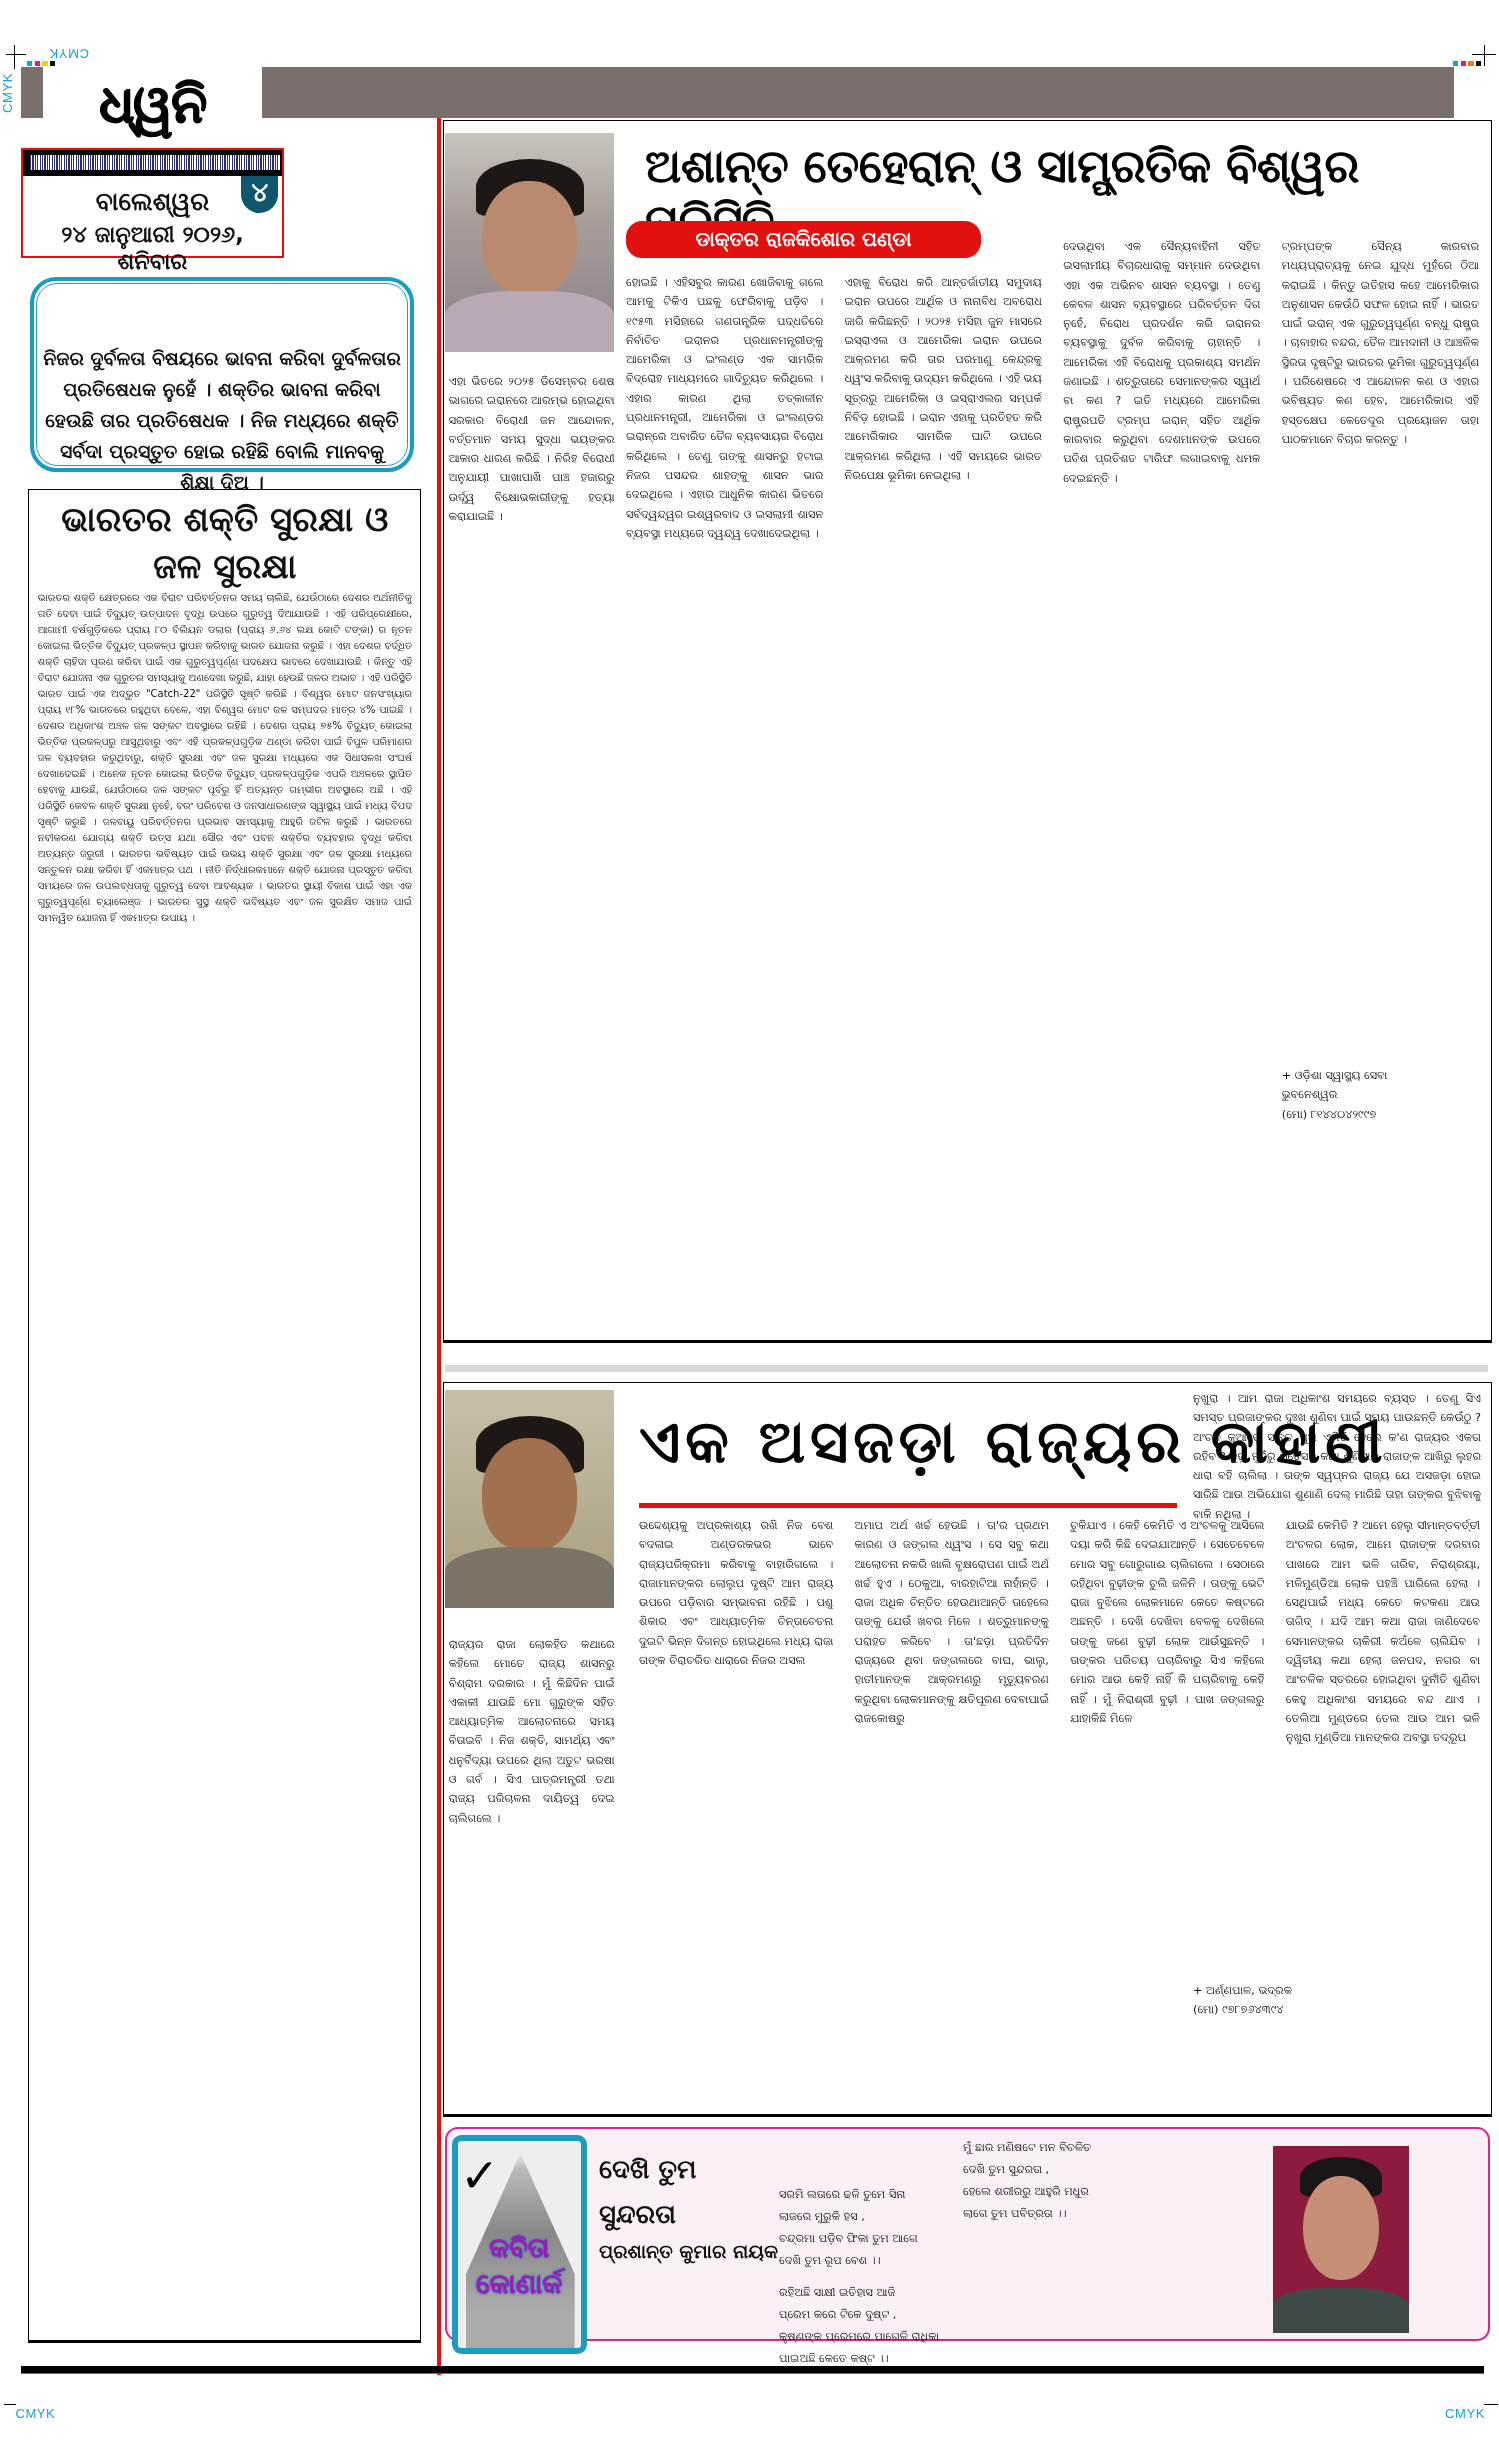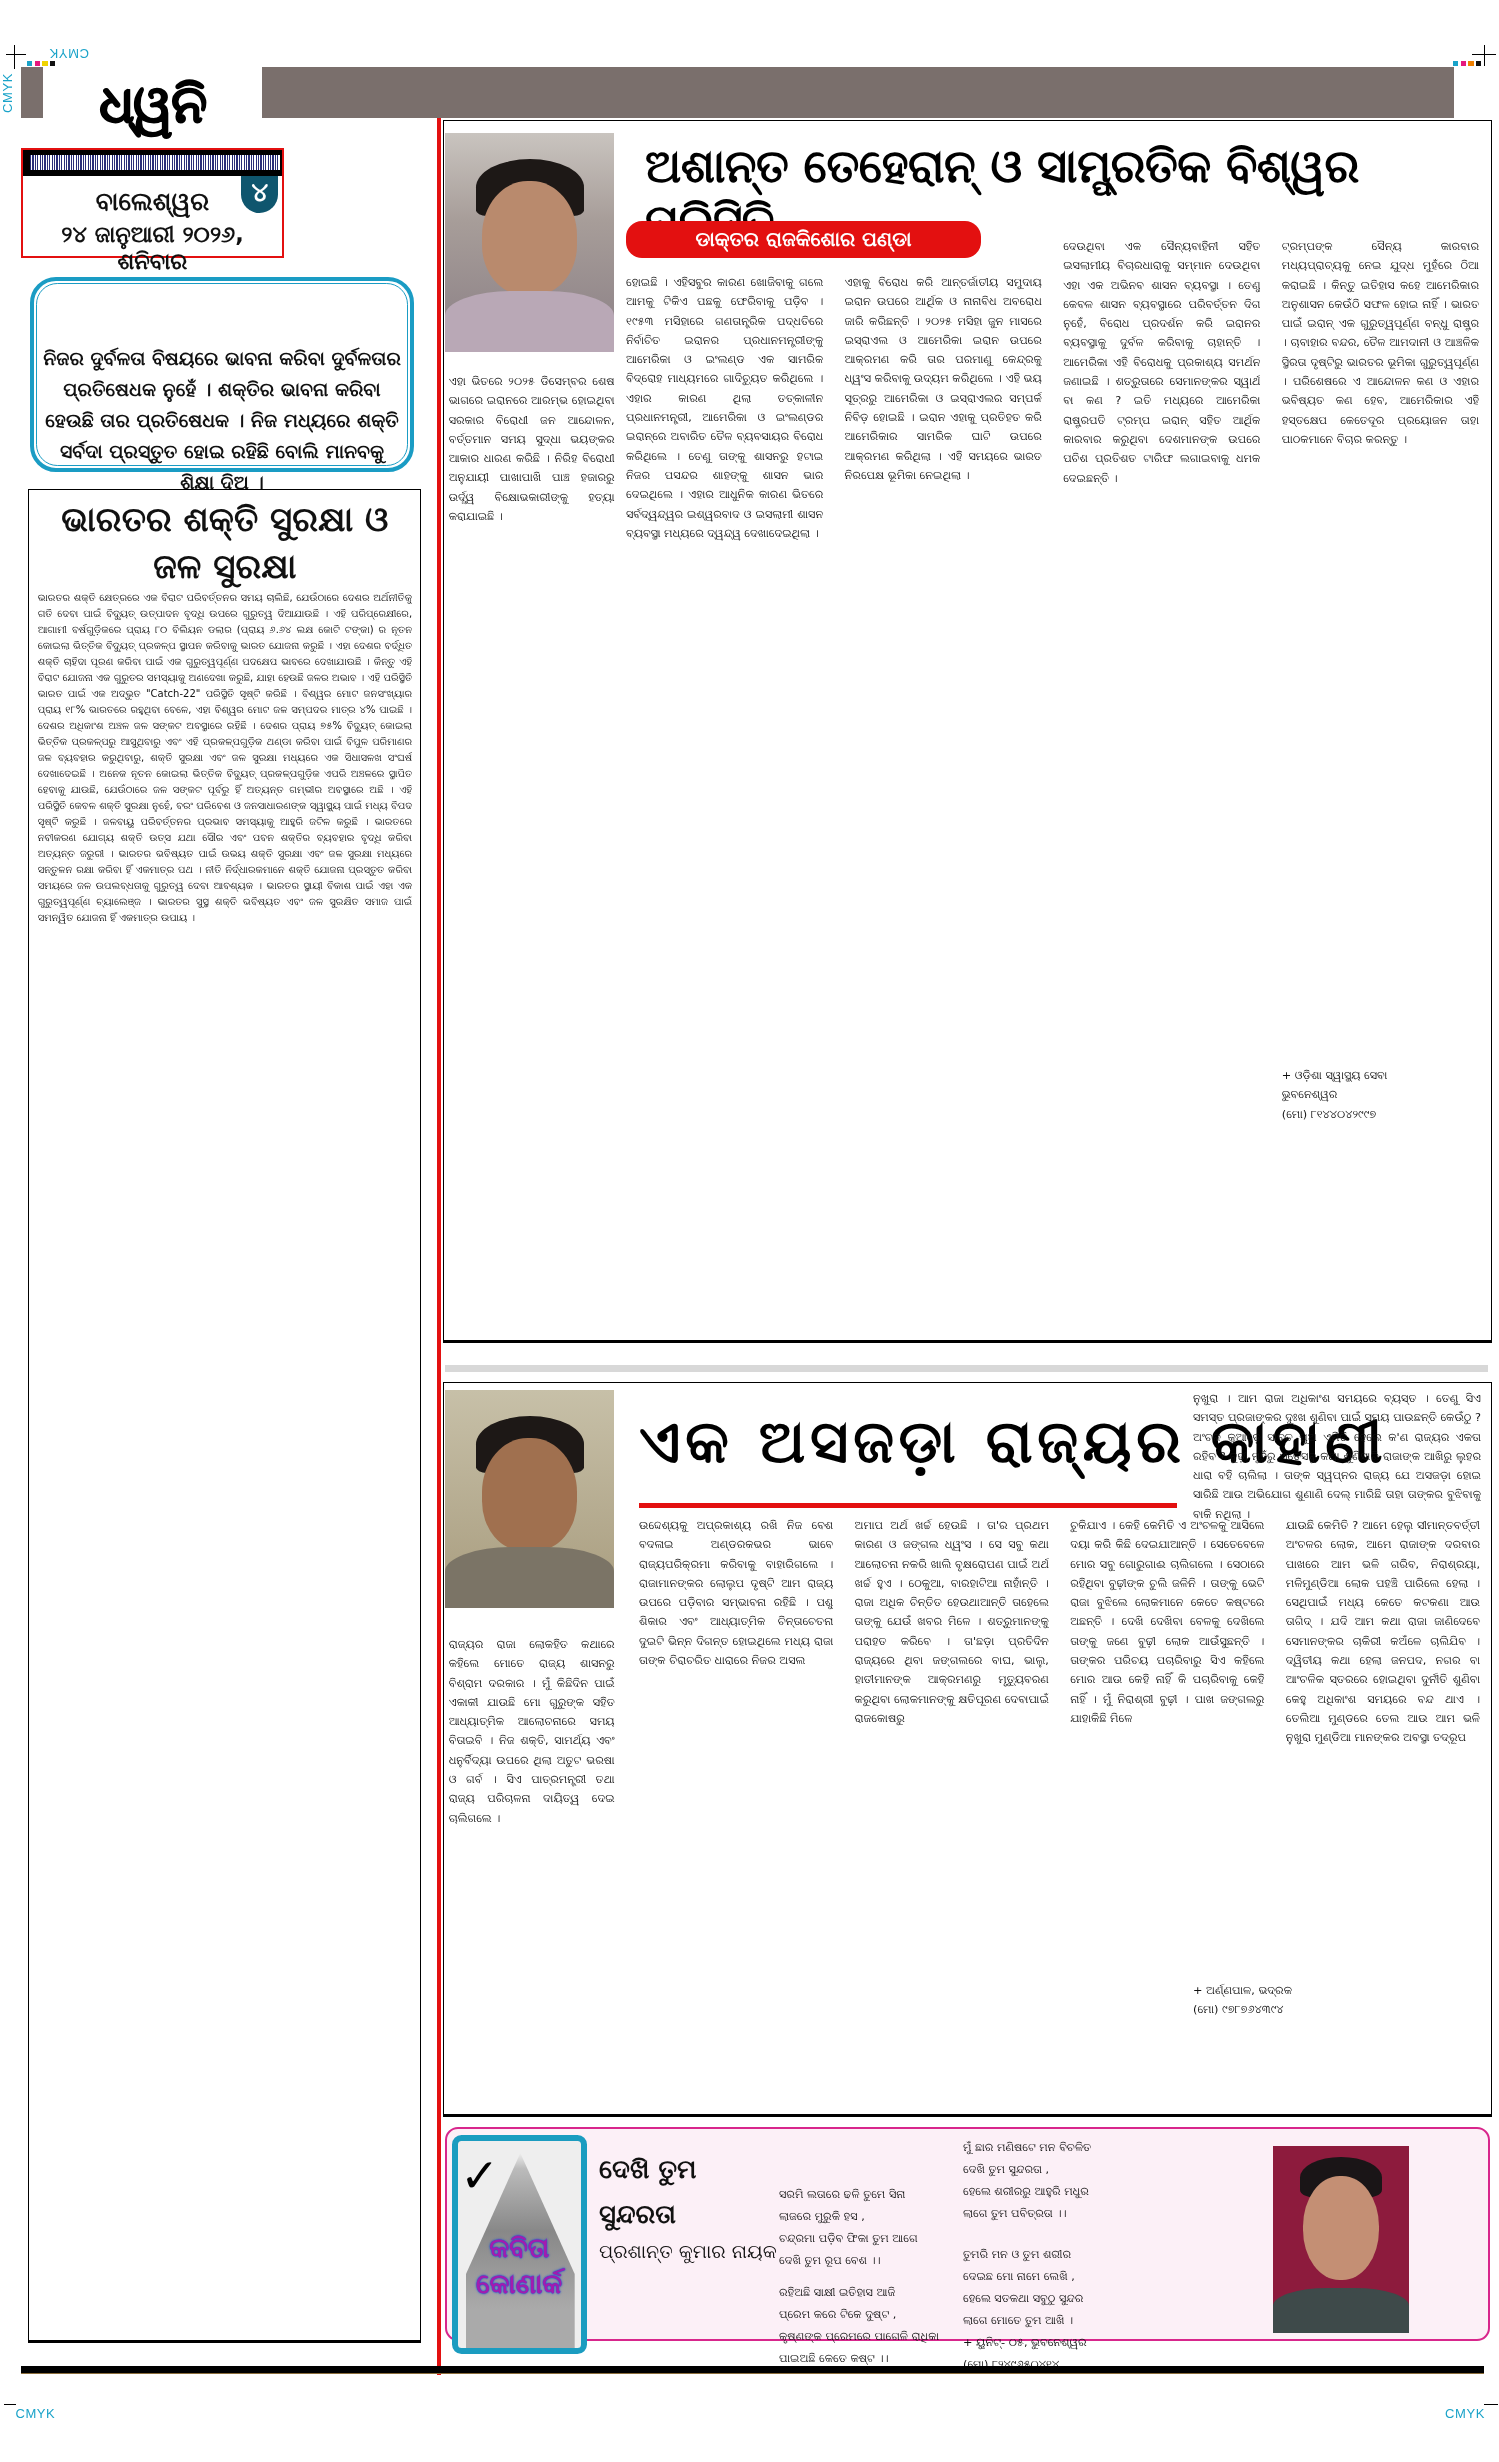--- a/index.html
+++ b/index.html
@@ -56,21 +56,21 @@
 
   
   .poem { position: absolute; left: 445px; top: 2127px; width: 1045px; height: 214px; border: 2.4px solid #d8268c; border-radius: 13px; background: #fcf0f7; }
   .poem .logo { position: absolute; left: 4.7px; top: 6px; width: 135px; height: 219px; border: 6px solid #1b9cc0; border-radius: 9.5px; background: #eee; overflow: hidden; }
   .poem .logo .temple { position: absolute; left: 8.3px; right: 6px; top: 12px; bottom: 0;
      background: linear-gradient(180deg, transparent 0%, #bbb 8%, #888 40%, #aaa 80%); clip-path: polygon(50% 0, 100% 62%, 100% 100%, 0 100%, 0 62%); }
   .poem .logo .tick { position: absolute; left: 2.4px; top: 7.1px; font-size: 47px; font-weight: bold; color: #000; }
   .poem .logo .kname { position: absolute; left: 0; right: 0; top: 89px; text-align: center; font-size: 27px; font-weight: bold; color: #a21caf;
      text-shadow: 0 0 2.4px #1652d9, 0 0 1.2px #1652d9; line-height: 36px; }
   .poem .ptitle { position: absolute; left: 152px; top: 18px; font-size: 26px; font-weight: bold; line-height: 45px; }
-  .poem .pauthor { position: absolute; left: 152px; top: 111px; font-size: 19px; font-weight: normal; }
+  .poem .pauthor { position: absolute; left: 152px; top: 111px; font-size: 19px; font-weight: bold; }
   .poem .stanzas { position: absolute; left: 332px; top: 8.3px; width: 592px; height: 201px; }
   .poem .st { position: absolute; font-size: 11.3px; line-height: 22px; }
   .poem .pphoto { position: absolute; left: 826px; top: 16.6px; width: 136px; height: 187px; background: #8d1b3d; overflow: hidden; }
   .poem .pphoto .face { position: absolute; left: 22%; top: 16%; width: 56%; height: 56%; border-radius: 48%; background: #c48f74; }
   .poem .pphoto .hair { position: absolute; left: 20%; top: 6%; width: 60%; height: 22%; border-radius: 50% 50% 20% 20%; background: #1a1517; }
   .poem .pphoto .suit { position: absolute; left: 0; bottom: 0; width: 100%; height: 24%; background: #3e4a4a; border-radius: 40% 40% 0 0; }
 
   .bottom-rule { position: absolute; left: 21px; top: 2366px; width: 1463px; height: 8.3px; background: #000; border-bottom: 1.8px solid #8b6d3b; }
 </style>
 </head>
@@ -191,28 +191,20 @@
       <div>ପ୍ରେମ କରେ ଟିକେ ଦୁଷ୍ଟ ,</div>
       <div>କୃଷ୍ଣଙ୍କ ପ୍ରେମରେ ପାଗେଳି ରାଧିକା</div>
       <div>ପାଇଅଛି କେତେ କଷ୍ଟ ।।</div>
     </div>
     <div class="st" style="left:184px;top:0;">
       <div>ମୁଁ ଛାର ମଣିଷଟେ ମନ ବିଚଳିତ</div>
       <div>ଦେଖି ତୁମ ସୁନ୍ଦରତା ,</div>
       <div>ହେଲେ ଶରୀରରୁ ଆହୁରି ମଧୁର</div>
       <div>ଲାଗେ ତୁମ ପବିତ୍ରତା ।।</div>
     </div>
-    <div class="st" style="left:184px;top:107px;">
-      <div>ତୁମରି ମନ ଓ ତୁମ ଶରୀର</div>
-      <div>ଦେଇଛ ମୋ ନାମେ ଲେଖି ,</div>
-      <div>ହେଲେ ସତକଥା ସବୁଠୁ ସୁନ୍ଦର</div>
-      <div>ଲାଗେ ମୋତେ ତୁମ ଆଖି ।</div>
-      <div class="sig">+ ୟୁନିଟ୍- ୦୫, ଭୁବନେଶ୍ୱର</div>
-      <div class="sig">(ମୋ) ୮୨୪୯୬୫୦୪୧୪</div>
-    </div>
   </div>
   <div class="pphoto">
     <div class="hair"></div>
     <div class="face"></div>
     <div class="suit"></div>
   </div>
 </div>
 
 <div class="bottom-rule"></div>
 

